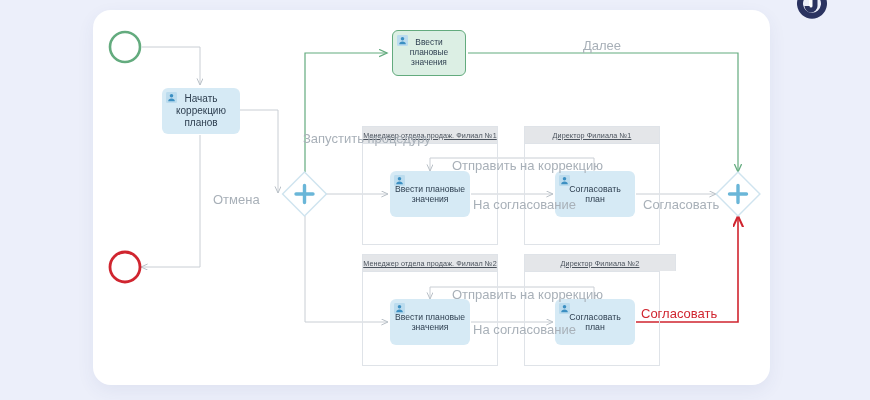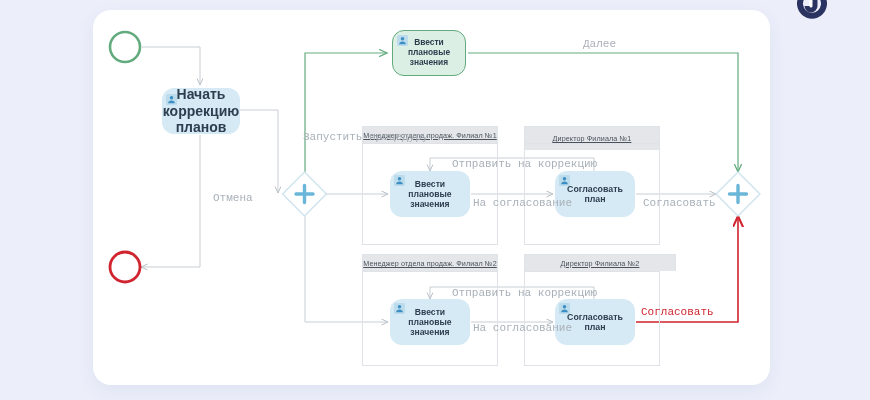--- a/index.html
+++ b/index.html
@@ -17,48 +17,46 @@
     box-shadow:0 6px 18px rgba(60,70,130,0.07);
   }
   .logo{
     position:absolute;left:794px;top:-8px;width:36px;height:36px;
   }
   svg.diagram{position:absolute;left:0;top:0;width:870px;height:400px;}
   
   .task{
     position:absolute;
     background:#d6eaf5;
-    border-radius:12px;
+    border-radius:6px;
     box-sizing:border-box;
     display:flex;align-items:center;justify-content:center;
     text-align:center;
     color:#2d3e4f;
     line-height:1.18;
-    font-weight:bold;
   }
   .task .lbl{display:block;padding:0 4px;}
   .task .person{
     position:absolute;left:4px;top:4px;width:11px;height:11px;
   }
   .task.green{border:1.5px solid #63ab7e;background:#dcefe4;}
   .lane{
     position:absolute;box-sizing:border-box;
     border:1px solid #dfe3e8;background:transparent;
   }
   .lane-hdr{
     position:absolute;box-sizing:border-box;
     background:#e4e6e9;color:#4a525c;
     display:flex;align-items:center;justify-content:center;
     font-size:7.2px;letter-spacing:.1px;
     border:1px solid #dfe3e8;border-bottom:none;text-decoration:underline;
   }
   .edge-lbl{
     position:absolute;color:#a8b0b8;white-space:nowrap;
-    font-size:11px;
-    font-family:Liberation Mono, monospace;
+    font-size:13px;
   }
   .edge-lbl.red{color:#d0252f;}
 </style>
 </head>
 <body>
 
 <div id="stage">
 
   <div class="card"></div>
 
@@ -126,36 +124,36 @@
       <rect x="722.5" y="178.5" width="31" height="31" transform="rotate(45 738 194)" fill="#ffffff" stroke="#cfe4ef" stroke-width="1.4"></rect>
       <path d="M729.5,194 H746.5 M738,185.5 V202.5" stroke="#6ab6d8" stroke-width="3.4" stroke-linecap="round"></path>
     </g>
   </svg>
 
   <div class="lane-hdr" style="left:362px;top:126px;width:136px;height:17px;">
     <span>Менеджер отдела продаж. Филиал №1</span>
   </div>
   <div class="lane" style="left:362px;top:143px;width:136px;height:102px;"></div>
 
-  <div class="lane-hdr" style="left:524px;top:126px;width:136px;height:24px;">
+  <div class="lane-hdr" style="left:524px;top:126px;width:136px;height:17px;">
     <span>Директор Филиала №1</span>
   </div>
   <div class="lane" style="left:524px;top:143px;width:136px;height:102px;"></div>
 
   <div class="lane-hdr" style="left:362px;top:254px;width:136px;height:18px;">
     <span>Менеджер отдела продаж. Филиал №2</span>
   </div>
   <div class="lane" style="left:362px;top:271px;width:136px;height:95px;"></div>
 
   <div class="lane-hdr" style="left:524px;top:254px;width:152px;height:17px;">
     <span>Директор Филиала №2</span>
   </div>
   <div class="lane" style="left:524px;top:271px;width:136px;height:95px;"></div>
 
-  <div class="task" style="left:162px;top:88px;width:78px;height:46px;font-size:14px;">
+  <div class="task" style="left:162px;top:88px;width:78px;height:46px;font-size:10px;">
     <span class="person">
       <svg viewBox="0 0 12 12" width="11" height="11">
           <rect width="12" height="12" rx="1.5" fill="#bcdcee"></rect>
           <circle cx="6" cy="4.1" r="1.9" fill="#3b8fc2"></circle>
           <path d="M2.4 10.2c0-2 1.6-3.1 3.6-3.1s3.6 1.1 3.6 3.1z" fill="#3b8fc2"></path>
         </svg>
     </span>
     <span class="lbl">Начать коррекцию планов</span>
   </div>
 

